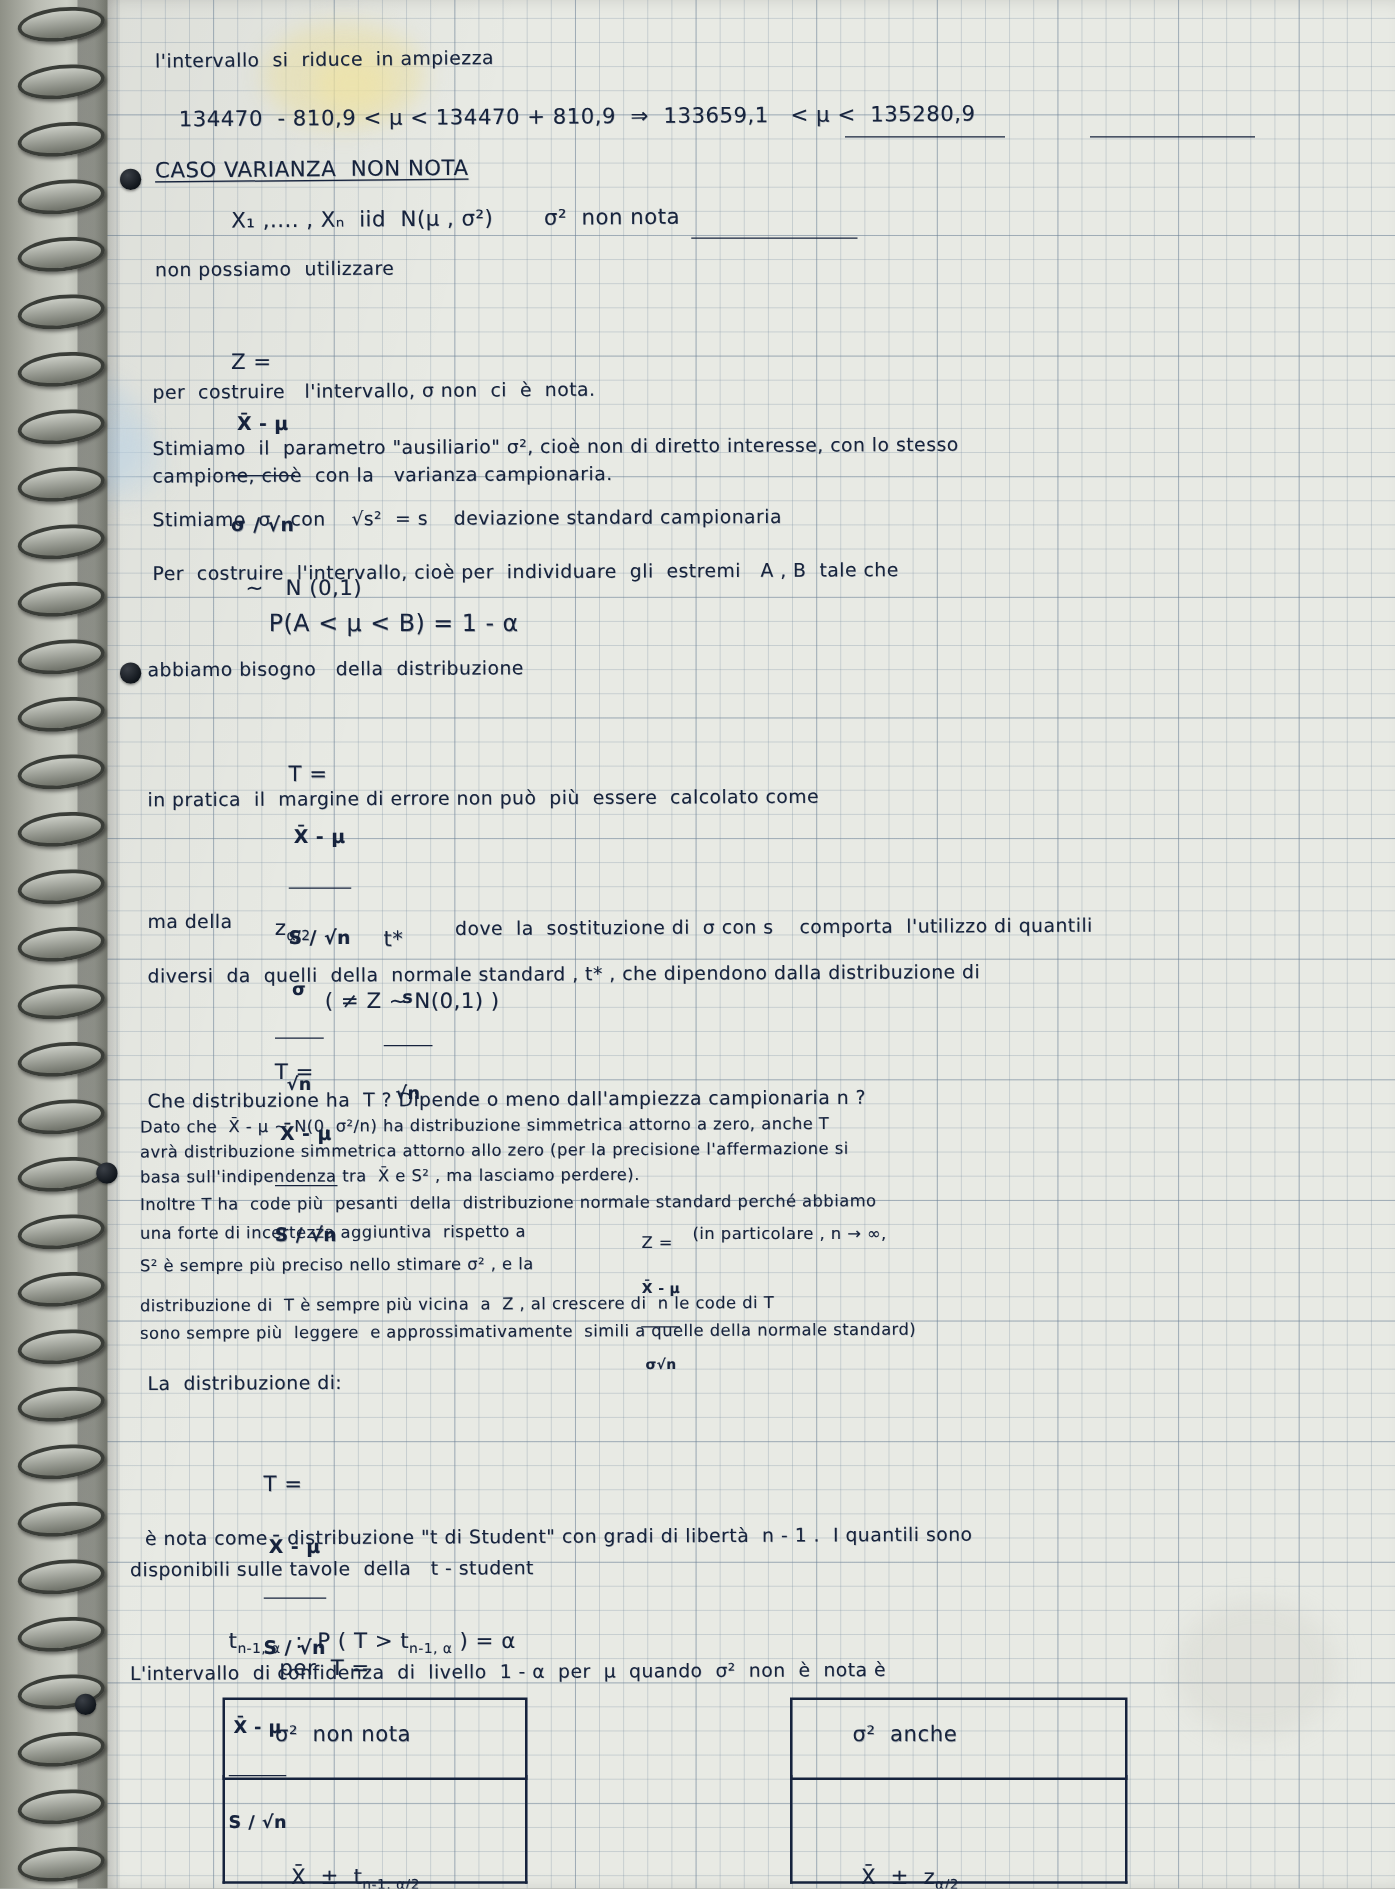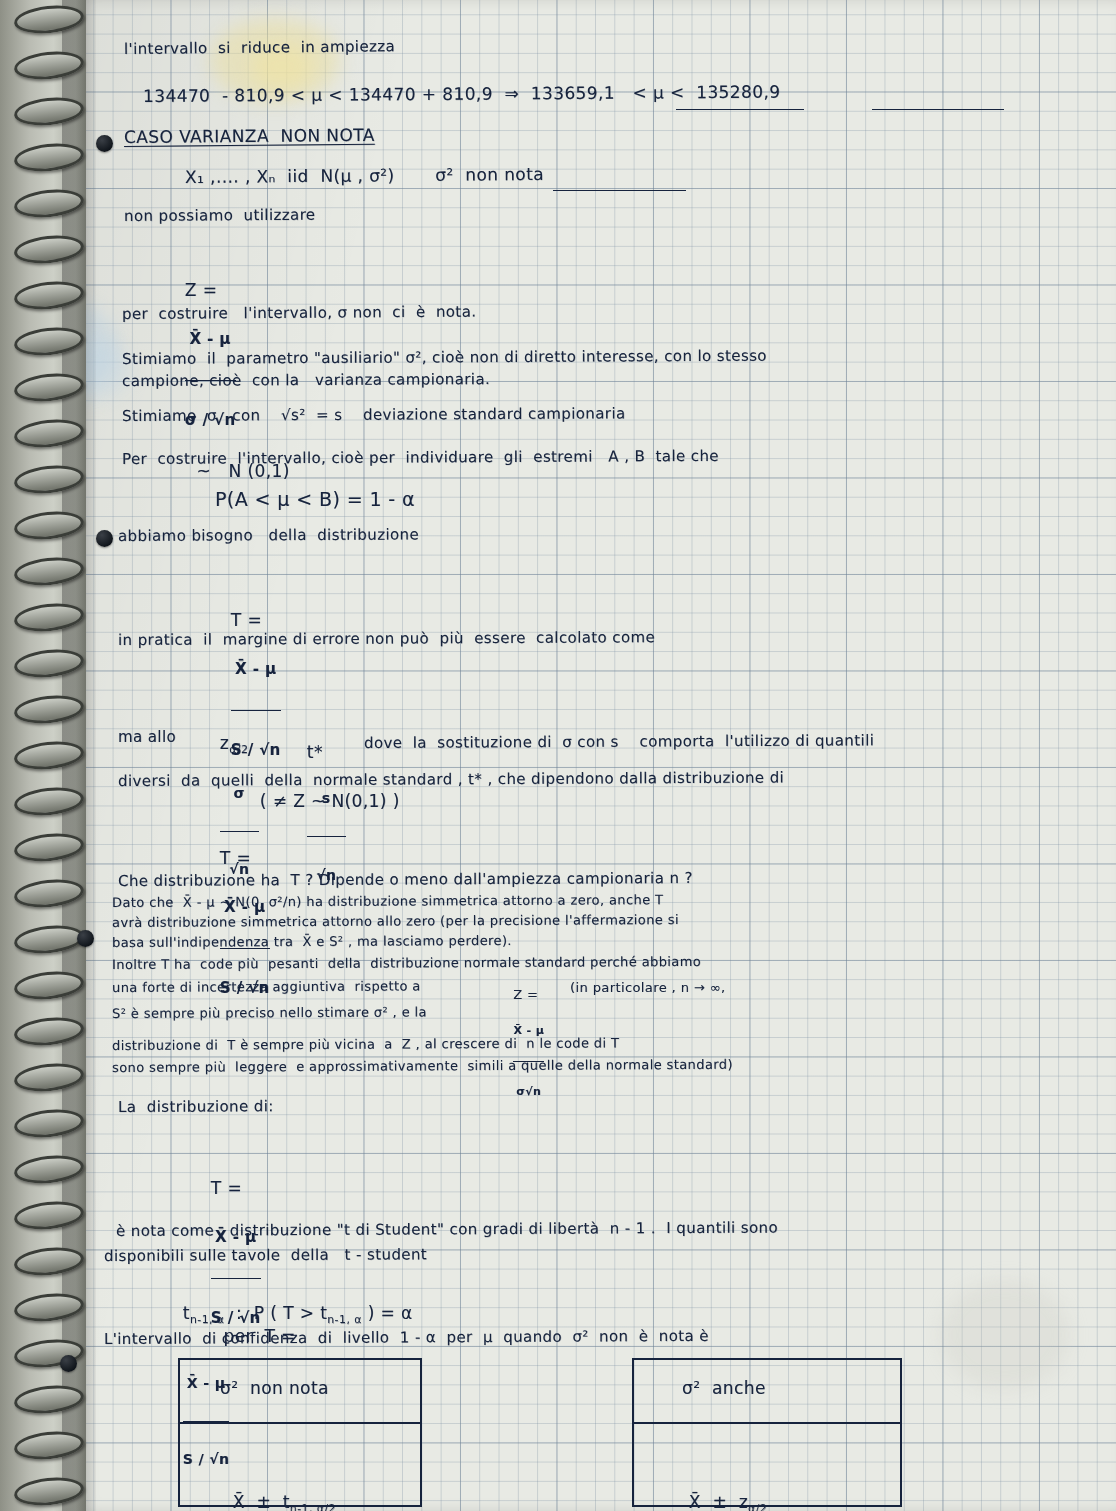--- a/index.html
+++ b/index.html
@@ -241,21 +241,21 @@
     <div class="hw lg" style="left:185px; top:693px">
       
       <span>z<sub style="font-size:11px">α/2</sub>&nbsp;&nbsp;</span>
       <span class="frac" style="font-size:14px">
         <span>σ</span>
         <span class="bar"></span>
         <span>√n</span>
       </span>
     </div>
 
-    <div class="hw" style="left:118px; top:728px">ma allo</div>
+    <div class="hw" style="left:118px; top:728px">ma della</div>
     <div class="hw lg" style="left:272px; top:722px">
       <span>t*&nbsp;</span>
       <span class="frac" style="font-size:14px">
         <span>s</span>
         <span class="bar"></span>
         <span>√n</span>
       </span>
     </div>
     <div class="hw" style="left:364px; top:734px; transform:rotate(-0.3deg)">dove  la  sostituzione di  σ con s    comporta  l'utilizzo di quantili</div>
 
@@ -278,21 +278,21 @@
     <div class="hw sm" style="left:112px; top:957px; transform:rotate(-0.3deg)">Inoltre T ha  code più  pesanti  della  distribuzione normale standard perché abbiamo</div>
     <div class="hw sm" style="left:112px; top:980px; transform:rotate(-0.3deg)">una forte di incertezza aggiuntiva  rispetto a</div>
     <div class="hw sm" style="left:486px; top:972px">
       <span>Z =&nbsp;</span>
       <span class="frac" style="font-size:11px">
         <span>X̄ - μ</span>
         <span class="bar"></span>
         <span>σ√n</span>
       </span>
     </div>
-    <div class="hw sm" style="left:570px; top:980px">(in particolare , n → ∞,</div>
+    <div class="hw sm" style="left:554px; top:980px">(in particolare , n → ∞,</div>
 
     <div class="hw sm" style="left:112px; top:1006px; transform:rotate(-0.3deg)">S² è sempre più preciso nello stimare σ² , e la</div>
     <div class="hw sm" style="left:112px; top:1038px; transform:rotate(-0.3deg)">distribuzione di  T è sempre più vicina  a  Z , al crescere di  n le code di T</div>
     <div class="hw sm" style="left:112px; top:1060px; transform:rotate(-0.3deg)">sono sempre più  leggere  e approssimativamente  simili a quelle della normale standard)</div>
 
     <div class="hw" style="left:118px; top:1098px; transform:rotate(-0.3deg)">La  distribuzione di:</div>
 
     <div class="hw lg" style="left:176px; top:1138px">
       
       <span>T =&nbsp;</span>

